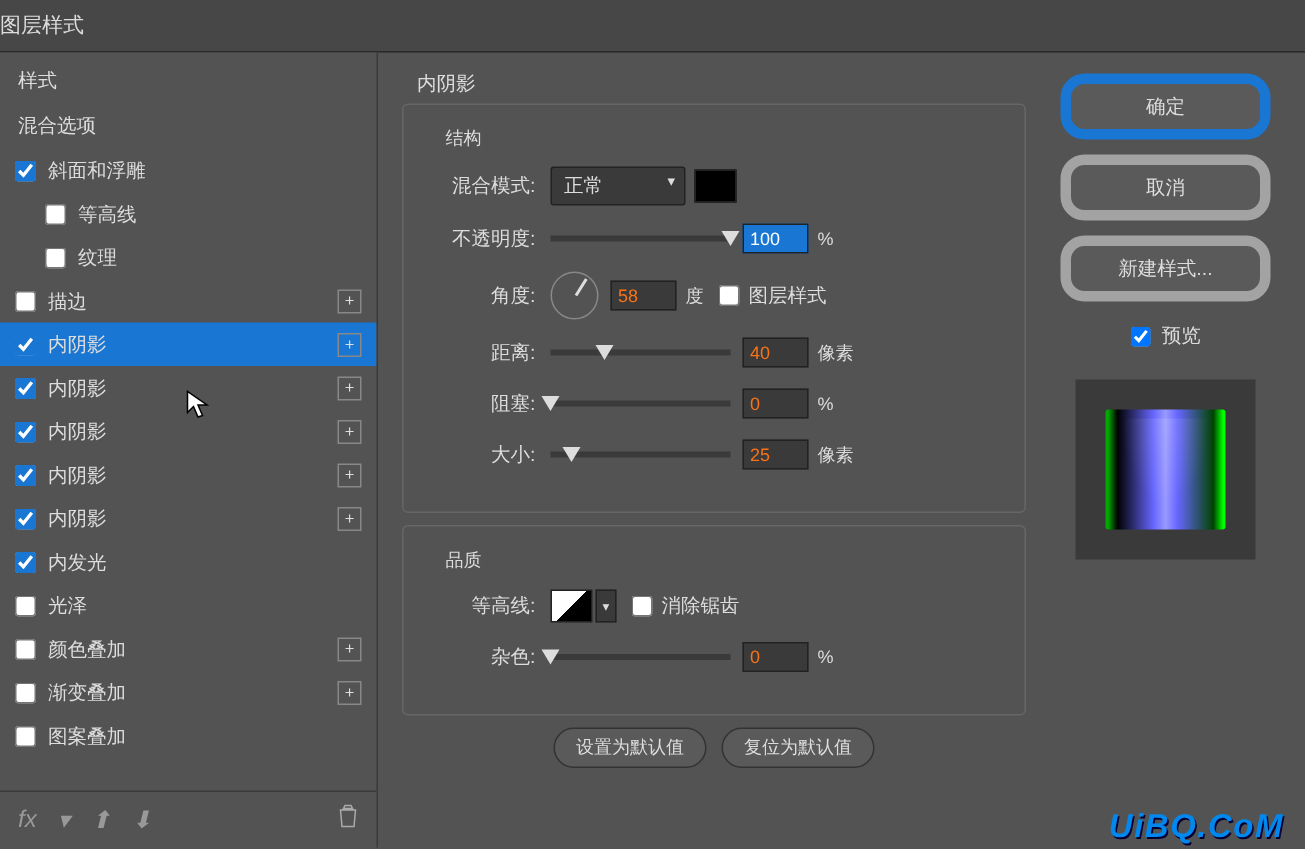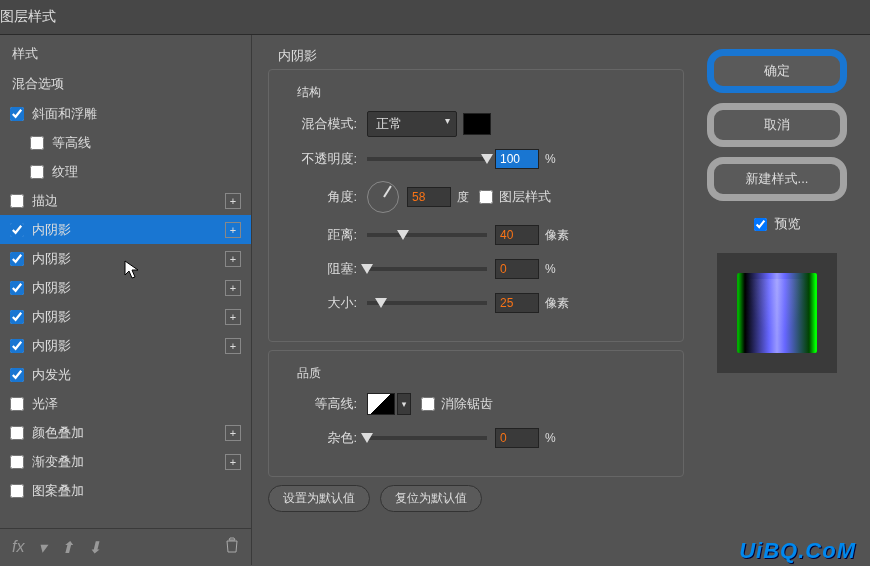--- a/index.html
+++ b/index.html
@@ -30,21 +30,21 @@
 .slider .thumb { position: absolute; width: 0; height: 0; border-left: 6px solid transparent; border-right: 6px solid transparent; border-top: 10px solid #ddd; top: -3px; transform: translateX(-50%); }
 .num { background: #3a3a3a; border: 1px solid #222; color: #f97316; width: 44px; padding: 2px 4px; font-size: 12px; text-align: left; }
 .num.hl { background: #1976d2; color: #fff; }
 .unit { margin-left: 6px; font-size: 12px; }
 .dial { width: 32px; height: 32px; border: 1px solid #888; border-radius: 50%; position: relative; margin-right: 8px; }
 .dial::after { content: ""; position: absolute; width: 2px; height: 13px; background: #ddd; left: 15px; top: 2px; transform-origin: bottom center; transform: rotate(32deg); }
 .chk { display: flex; align-items: center; gap: 6px; margin-left: 10px; font-size: 13px; }
 .chk input { width: 14px; height: 14px; }
 .contour-sw { width: 28px; height: 22px; background: linear-gradient(135deg, #fff 50%, #000 50%); border: 1px solid #222; margin-right: 2px; }
 .contour-drop { width: 14px; height: 22px; background: #3a3a3a; border: 1px solid #222; color: #ddd; font-size: 9px; display: flex; align-items: center; justify-content: center; }
-.btn-row { display: flex; gap: 10px; margin-top: 6px; }
+.btn-row { display: flex; gap: 10px; justify-content: center; margin-top: 6px; }
 .btn-sm { background: #5a5a5a; border: 1px solid #333; border-radius: 14px; color: #ddd; padding: 4px 14px; font-size: 12px; cursor: pointer; }
 .rightcol { width: 170px; padding: 14px 16px 0 0; display: flex; flex-direction: column; align-items: center; gap: 10px; }
 .btn-lg { width: 140px; background: #5a5a5a; border: 7px solid #a3a3a3; border-radius: 16px; color: #ddd; padding: 6px 0; font-size: 13px; text-align: center; cursor: pointer; }
 .btn-lg.primary { border-color: #1976d2; }
 .preview-chk { display: flex; align-items: center; gap: 8px; color: #ddd; font-size: 13px; margin-top: 4px; }
 .preview-box { width: 120px; height: 120px; background: #3a3a3a; margin-top: 10px; display: flex; align-items: center; justify-content: center; }
 .preview-img { width: 80px; height: 80px; background: linear-gradient(90deg, #0a0 2%, #000 10%, #66f 40%, #99f 50%, #66f 60%, #040 90%, #0f0 98%); border-radius: 2px; position: relative; }
 .preview-img::before { content: ""; position: absolute; inset: 6px; background: radial-gradient(ellipse at top, #fff2, transparent 60%); }
 .cursor { position: absolute; left: 124px; top: 260px; pointer-events: none; }
 .watermark { position: absolute; right: 14px; bottom: 2px; font-size: 22px; font-weight: bold; color: #08e; font-style: italic; letter-spacing: 1px; text-shadow: 1px 1px 0 #003; }

